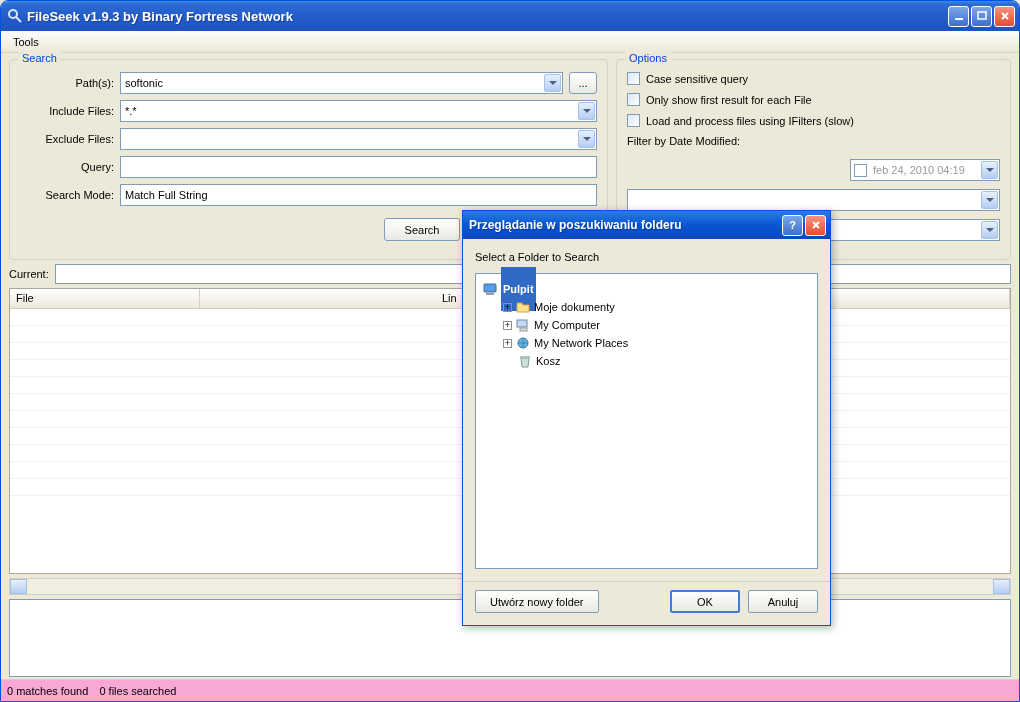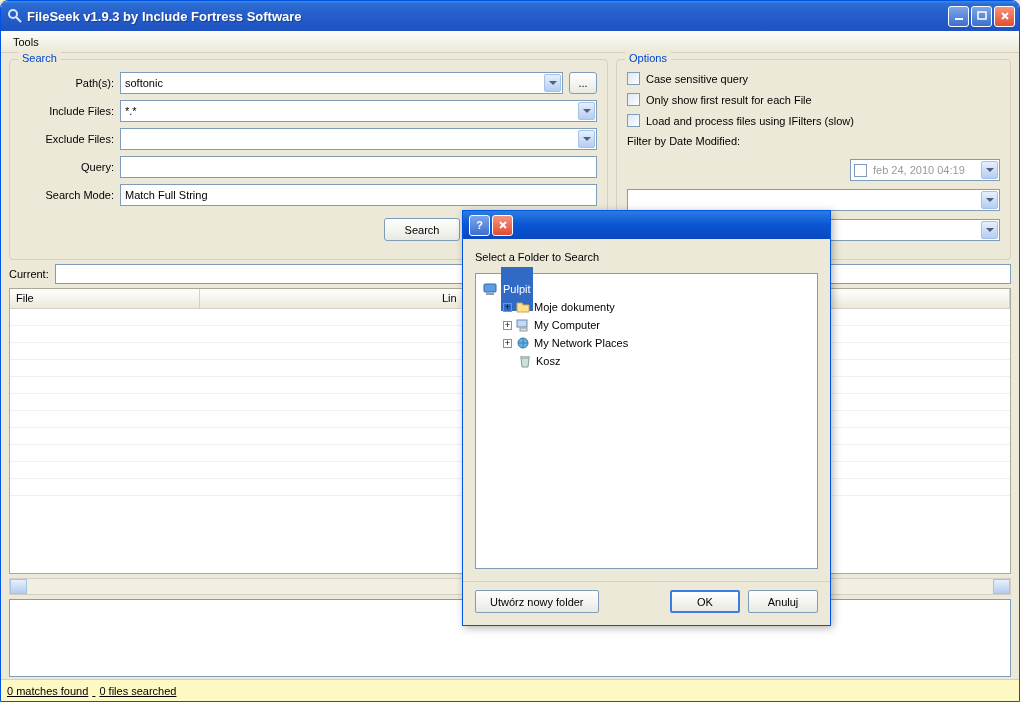--- a/index.html
+++ b/index.html
@@ -60,32 +60,32 @@
 .th.path { width: 236px; margin-top: 20px; }
 .th.line { flex: 1; }
 .table-body { flex: 1; background: #fff; position: relative; overflow: hidden; }
 .table-body .row-line { height: 17px; border-bottom: 1px solid #f0f0f0; }
 
 .scroll-h { height: 17px; background: #f1efe2; border: 1px solid #d4d0c8; display: flex; }
 .scroll-arrow { width: 17px; height: 15px; background: linear-gradient(to bottom, #e7f0fb, #b5cdf0); border: 1px solid #a4c1ea; cursor:pointer; }
 
 .bottom-text { height: 78px; border: 1px solid #7f9db9; background: #fff; }
 
-.statusbar { height: 22px; background: #fef9c3; border-top: 1px solid #d4d0c8; display: flex; align-items: center; padding: 0 6px; gap: 4px; text-decoration: underline; }
+.statusbar { height: 22px; background: #f9a8d4; border-top: 1px solid #d4d0c8; display: flex; align-items: center; padding: 0 6px; gap: 4px; }
 
 
 .dialog { position: absolute; left: 462px; top: 210px; width: 369px; height: 416px; border: 1px solid #0054e3; background: #ece9d8; box-shadow: 2px 2px 8px rgba(0,0,0,0.3); z-index: 100; display: flex; flex-direction: column; }
 .dialog .titlebar { border-radius: 0; height: 28px; background: linear-gradient(to bottom, #2a7de1, #0a55d3 50%, #0948c0); }
 .dialog .title { font-size: 12px; }
 .dialog .help-btn { width: 21px; height: 21px; background: linear-gradient(to bottom, #7ba7e8, #3c6fcf); border: 1px solid #fff; border-radius: 3px; color: #fff; font-weight: bold; display: flex; align-items: center; justify-content: center; cursor: pointer; }
 .dialog-body { flex: 1; padding: 12px; display: flex; flex-direction: column; gap: 10px; }
 .dialog-instr { color: #000; }
 .tree-box { flex: 1; border: 1px solid #7f9db9; background: #fff; padding: 6px; }
 .tree-item { display: flex; align-items: center; gap: 3px; height: 18px; }
-.tree-item.sel span.label { background: #316ac5; color: #fff; padding: 16px 2px; }
+.tree-item.sel span.label { background: #316ac5; color: #fff; padding: 16px 2px; font-weight: bold; }
 .expander { width: 9px; height: 9px; border: 1px solid #919191; display: flex; align-items: center; justify-content: center; font-size: 9px; line-height: 7px; color: #000; cursor:pointer; }
 .tree-icon { width: 16px; height: 16px; display: inline-block; }
 .tree-indent { width: 18px; display: inline-block; }
 
 .dialog-buttons { display: flex; gap: 8px; padding: 8px 12px 12px; align-items: center; border-top: 1px solid #d4d0c8; }
 .dlg-btn { height: 23px; padding: 0 14px; background: linear-gradient(to bottom, #fff, #e9e9e2); border: 1px solid #7f9db9; border-radius: 2px; cursor: pointer; min-width: 70px; }
 .dlg-btn.default { border: 2px solid #3b7ddd; }
 .spacer { flex: 1; }
 
 svg { display: block; }
@@ -94,21 +94,21 @@
 <body>
 
 <div class="window">
   <div class="titlebar">
     <span class="icon">
       <svg width="16" height="16" viewBox="0 0 16 16">
           <circle cx="6" cy="6" r="4" fill="none" stroke="#d9e7fb" stroke-width="2"></circle>
           <line x1="9" y1="9" x2="14" y2="14" stroke="#d9e7fb" stroke-width="2"></line>
         </svg>
     </span>
-    <span class="title">FileSeek v1.9.3 by Include Fortress Software</span>
+    <span class="title">FileSeek v1.9.3 by Binary Fortress Network</span>
     <div class="win-btns">
       <div class="win-btn min">
           <svg width="10" height="10">
             <rect x="1" y="7" width="8" height="2" fill="#fff"></rect>
           </svg>
         </div>
       <div class="win-btn max">
           <svg width="10" height="10">
             <rect x="1" y="1" width="8" height="7" fill="none" stroke="#fff" stroke-width="1.5"></rect>
           </svg>
@@ -242,20 +242,21 @@
 
   <div class="statusbar">
     <span>0 matches found</span>
     <span>&nbsp;</span>
     <span>0 files searched</span>
   </div>
 </div>
 
 <div class="dialog">
   <div class="titlebar">
+    <span class="title">Przeglądanie w poszukiwaniu folderu</span>
     <div style="display:flex;gap:2px;">
       <div class="help-btn">?</div>
       <div class="win-btn close">
           <svg width="10" height="10">
             <line x1="2" y1="2" x2="8" y2="8" stroke="#fff" stroke-width="2"></line>
             <line x1="8" y1="2" x2="2" y2="8" stroke="#fff" stroke-width="2"></line>
           </svg>
         </div>
     </div>
   </div>

